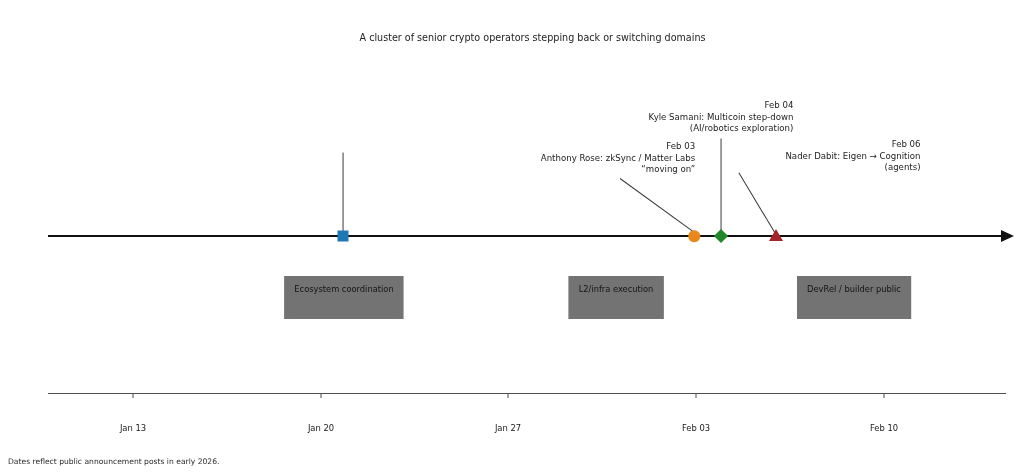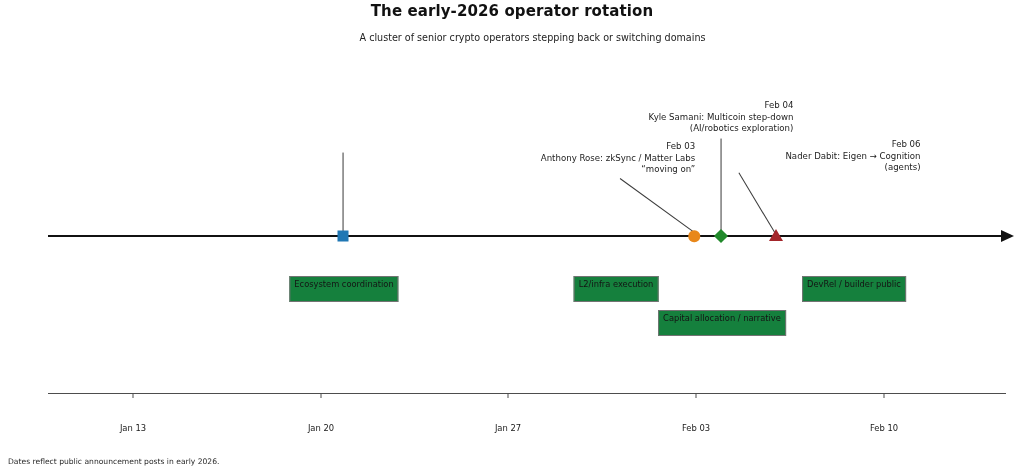--- a/index.html
+++ b/index.html
@@ -54,40 +54,39 @@
   .annot{
     text-align:right;font-size:8.6px;line-height:11.6px;color:#1c1c1c;
     transform:translateX(-50%);white-space:nowrap;
   }
   .annot .d{display:block;}
 
   
   .chip{
     transform:translateX(-50%);
     font-size:8.3px;color:#141414;
-    border:1px solid #737373;background:#15803d;
-    padding:2px 4px 12px 4px;white-space:nowrap;line-height:10px;
+    border:6px solid #737373;background:#737373;
+    padding:2px 4px 19px 4px;white-space:nowrap;line-height:10px;
   }
 
   
   .daxis-line{left:48px;top:392.5px;width:958px;height:1px;background:#4d4d4d;}
   .dtick{top:393px;width:1px;height:4.5px;background:#4d4d4d;transform:translateX(-50%);}
   .dlabel{
     top:423px;font-size:8.4px;color:#181818;
     transform:translateX(-50%);white-space:nowrap;
   }
 
   #caption{left:8px;top:457px;font-size:7.6px;color:#2a2a2a;text-align:center;}
 </style>
 </head>
 <body>
 
 <div class="stage">
 
-  <div class="abs" id="title">The early-2026 operator rotation</div>
   <div class="abs" id="subtitle">A cluster of senior crypto operators stepping back or switching domains</div>
 
   <div class="abs axis-line"></div>
   <div class="abs axis-arrow"></div>
 
   <div class="abs leader" style="left:343px;top:152px;width:83px;transform:rotate(90deg);"></div>
   <div class="abs marker m-square" style="left:343px;top:236px;"></div>
 
   <div class="abs annot" style="left:618px;top:141px;">
     <span class="d">Feb 03</span>
@@ -108,21 +107,20 @@
   <div class="abs annot" style="left:853px;top:139px;">
     <span class="d">Feb 06</span>
     <span class="d">Nader Dabit: Eigen → Cognition</span>
     <span class="d">(agents)</span>
   </div>
   <div class="abs leader" style="left:776px;top:234px;width:72px;transform:rotate(-121deg);transform-origin:0 50%;"></div>
   <div class="abs marker m-triangle" style="left:776px;top:236px;"></div>
 
   <div class="abs chip" style="left:344px;top:276px;">Ecosystem coordination</div>
   <div class="abs chip" style="left:616px;top:276px;">L2/infra execution</div>
-  <div class="abs chip" style="left:722px;top:310px;">Capital allocation / narrative</div>
   <div class="abs chip" style="left:854px;top:276px;">DevRel / builder public</div>
 
   <div class="abs daxis-line"></div>
 
   <div class="abs dtick" style="left:133px;"></div>
   <div class="abs dlabel" style="left:133px;">Jan 13</div>
 
   <div class="abs dtick" style="left:321px;"></div>
   <div class="abs dlabel" style="left:321px;">Jan 20</div>
 

